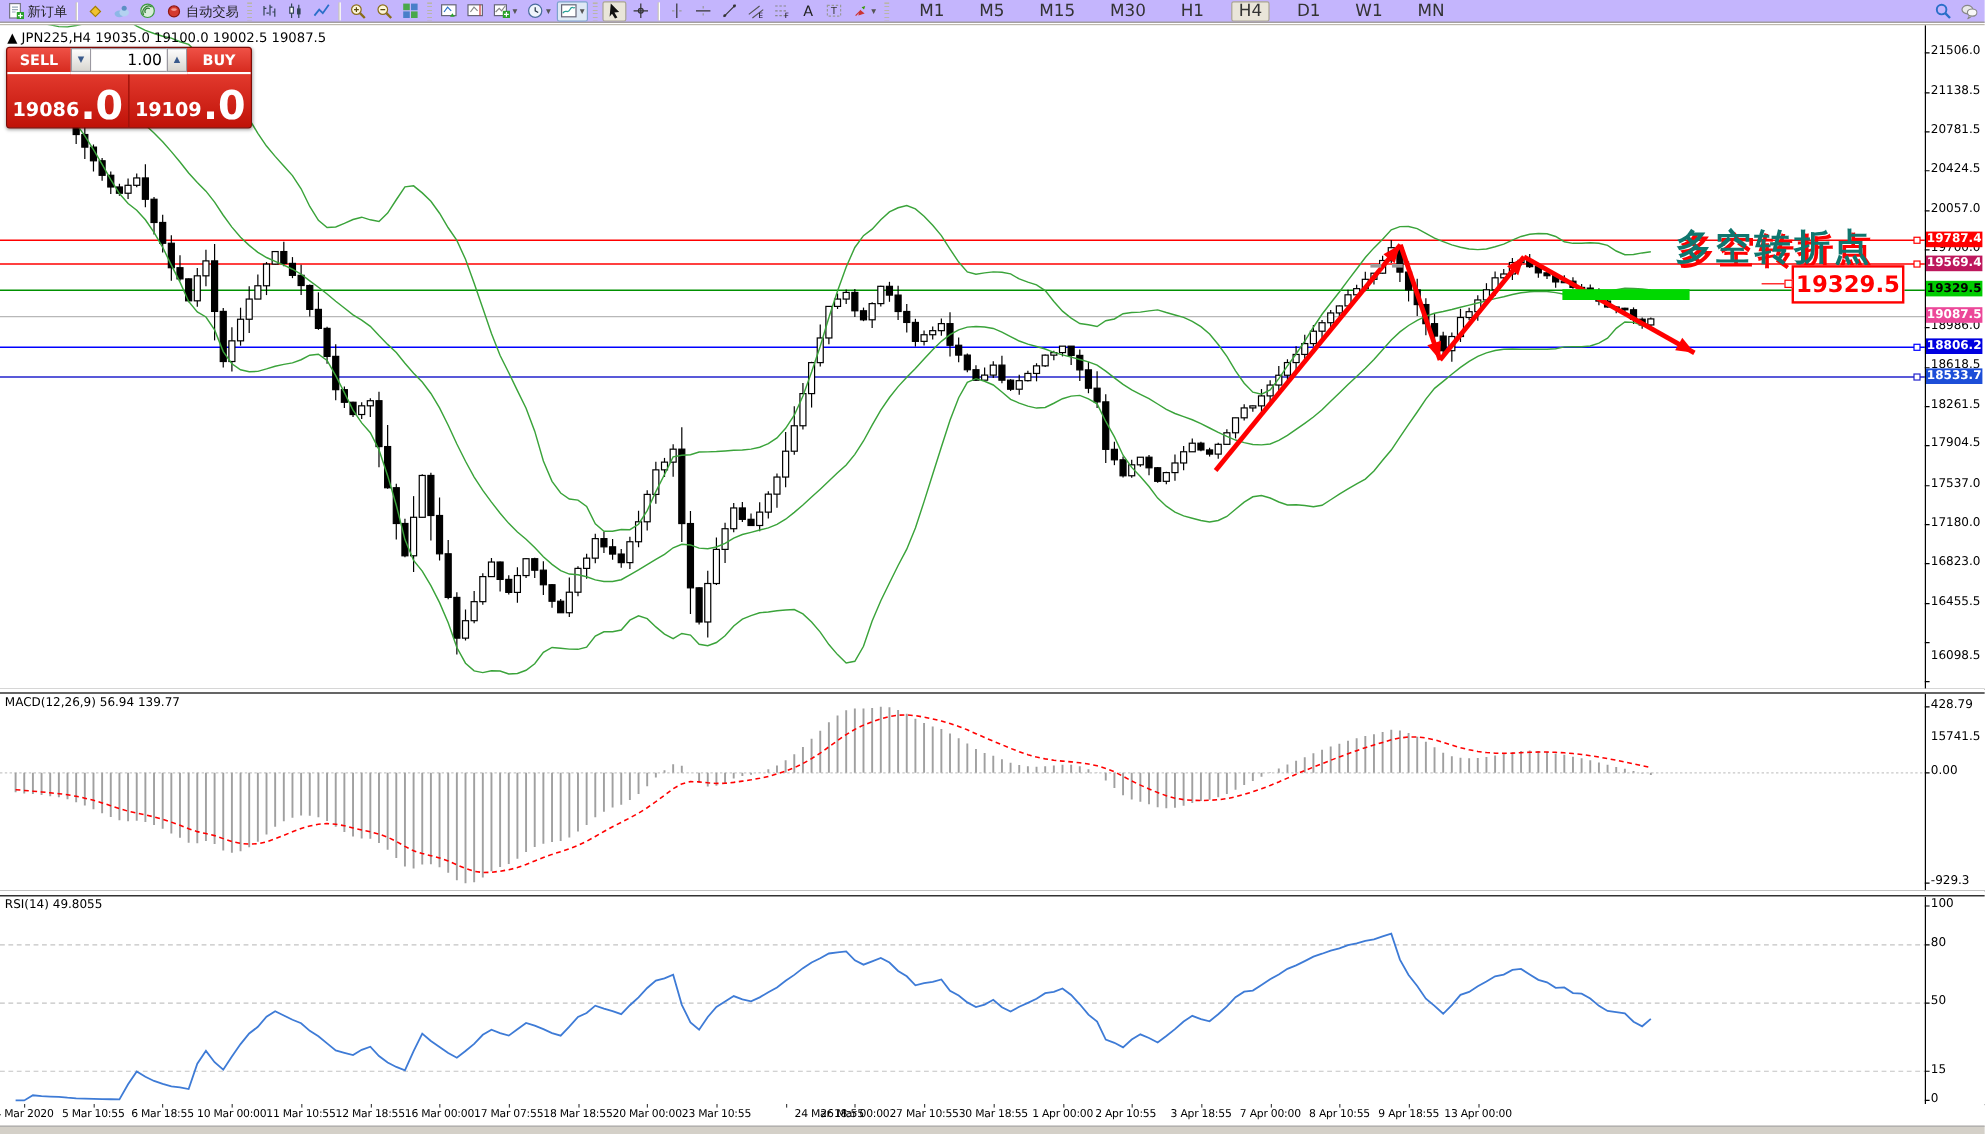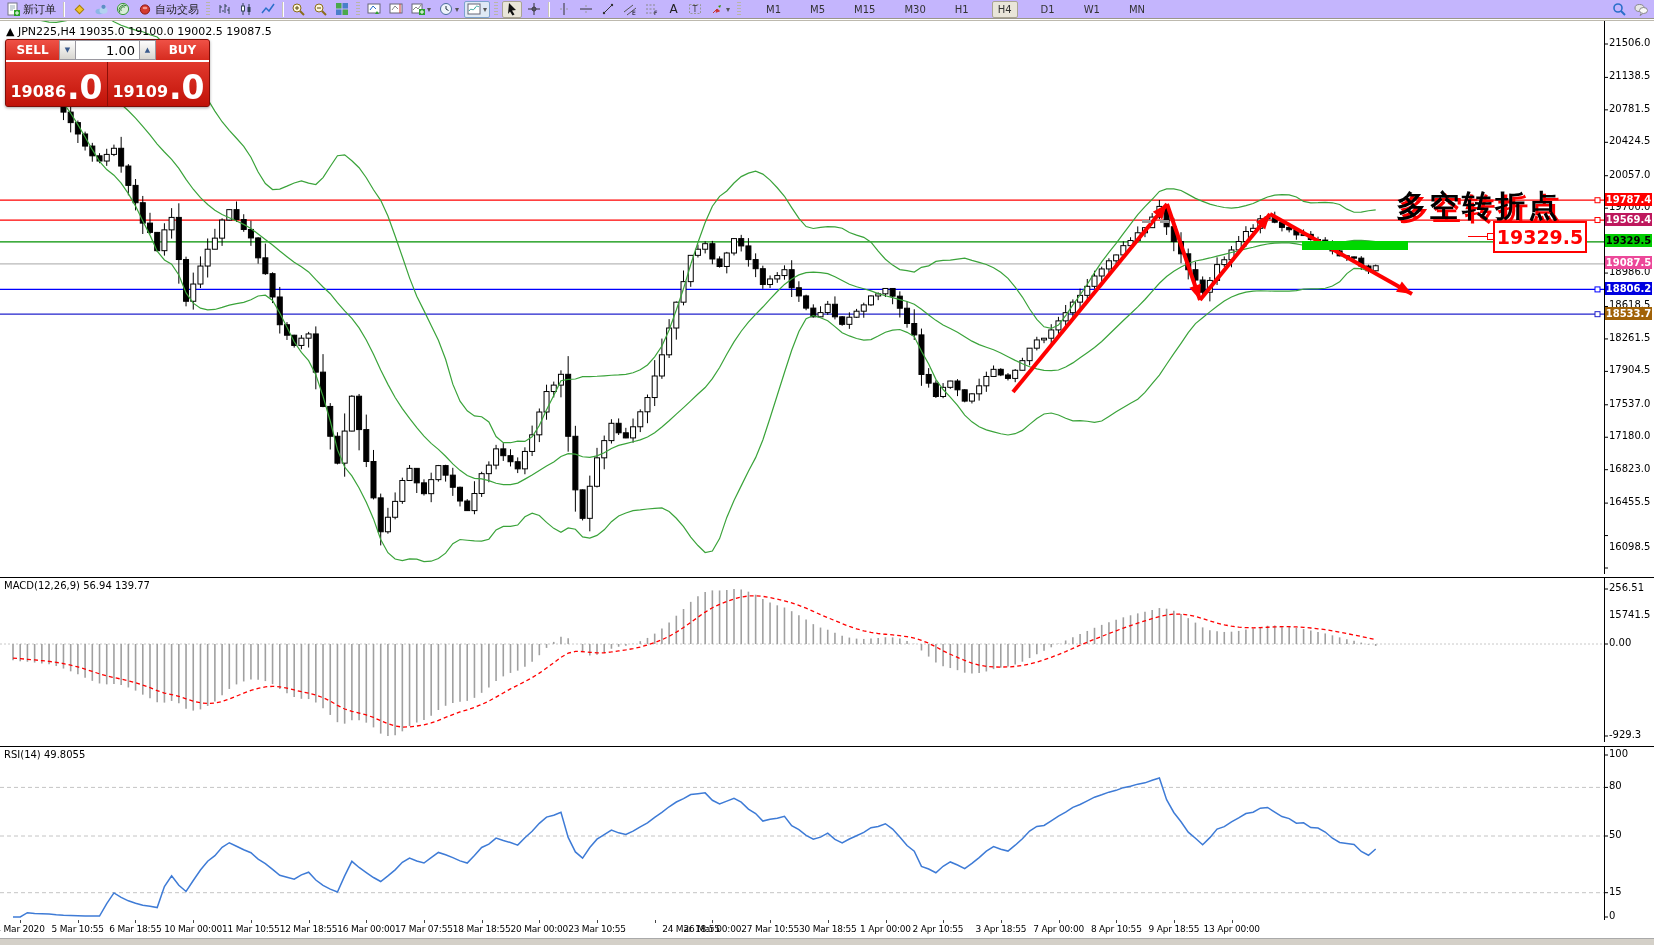--- a/index.html
+++ b/index.html
@@ -11,21 +11,21 @@
   .tb-btn{height:17px;min-width:19px;display:flex;align-items:center;justify-content:center;
           padding:0 2px;margin:0 1px;border:1px solid transparent;border-radius:2px;cursor:default;
           font-size:11px;color:#222;white-space:nowrap;box-sizing:border-box;}
   .tb-btn.active{background:#dfe9f5;border:1px solid #7da2ce;}
   .tb-btn.pressed{background:#e9e5d9;border:1px solid #a9a494;}
   .tb-btn .lbl{margin-left:3px;font-size:11px;}
   .tb-btn svg{display:block;}
   .tb-caret{font-size:8px;color:#555;margin-left:2px;}
   .tb-sep{width:1px;height:15px;background:#c9c5b9;border-right:1px solid #fff;margin:0 3px;}
   .tb-grip{width:4px;height:15px;margin:0 3px;background:repeating-linear-gradient(#b9b5a9 0 1px,transparent 1px 3px);}
-  .tb-tf{font-size:10px;padding:0 5px;color:#333;margin-left:16px;}
+  .tb-tf{font-size:14px;padding:0 5px;color:#333;margin-left:16px;}
   .tb-spacer{flex:1;}
   
   .panel{position:absolute;left:0;width:1654px;background:#fff;}
   #main-panel{top:20px;height:553px;border-top:1px solid #bdb9ae;border-bottom:1px solid #000;}
   #sep1{position:absolute;top:574px;left:0;width:1654px;height:3px;background:#fff;}
   #macd-panel{top:577px;height:164px;border-top:1px solid #000;border-bottom:1px solid #000;}
   #sep2{position:absolute;top:742px;left:0;width:1654px;height:3px;background:#fff;}
   #rsi-panel{top:746px;height:173px;border-top:1px solid #000;border-bottom:1px solid #000;}
   #date-axis{position:absolute;top:920px;left:0;width:1654px;height:18px;background:#fff;}
   #bottom-strip{position:absolute;top:938px;left:0;width:1654px;height:7px;background:#d4d0c8;border-top:1px solid #aaa;}
@@ -45,21 +45,21 @@
            align-items:center;justify-content:center;font-size:7px;color:#3a5a8c;cursor:pointer;}
   #tw-vol input{flex:1;border:1px solid #9a98a0;border-left:none;border-right:none;text-align:right;
                 font-size:13px;padding:0 4px;width:50px;font-family:inherit;}
   #tw-prices{display:flex;height:44px;}
   .tw-price{width:50%;background:linear-gradient(#e2392d,#c01208);color:#fff;display:flex;align-items:flex-end;
             justify-content:center;padding-bottom:3px;cursor:pointer;}
   .tw-price:first-child{border-right:1px solid #8c0f07;}
   .tw-price .small{font-size:16px;font-weight:bold;line-height:22px;margin-right:1px;}
   .tw-price .big{font-size:33px;font-weight:bold;line-height:30px;}
   
-  #turn-text{position:absolute;left:1396px;top:186px;z-index:20;font-size:30px;font-weight:bold;color:#000000;
+  #turn-text{position:absolute;left:1396px;top:186px;z-index:20;font-size:30px;font-weight:bold;color:#0f766e;
              letter-spacing:3px;text-shadow:3px 3px 0 #ff0000;white-space:nowrap;}
   #price-callout{position:absolute;left:1493px;top:221px;width:90px;height:28px;z-index:21;border:2px solid #ff0000;
                  background:#fff;color:#ff0000;font-size:19px;font-weight:bold;display:flex;align-items:center;justify-content:center;}
   #callout-line{position:absolute;left:1468px;top:236px;width:25px;height:0;border-top:1px solid #ff0000;z-index:21;}
   #callout-handle{position:absolute;left:1487px;top:233px;width:5px;height:5px;background:#fff;border:1px solid #ff0000;z-index:22;}
   #green-bar{position:absolute;left:1302px;top:241px;width:106px;height:9px;background:#00d800;z-index:18;}
   .sel-dash{position:absolute;width:9px;height:3px;background:#9a9a9a;z-index:18;}
   
   .tick-label{position:absolute;font-size:10px;color:#000;left:1609px;white-space:nowrap;}
   .price-tag{position:absolute;left:1605px;width:47px;height:13px;font-size:10px;font-weight:bold;
@@ -1023,21 +1023,21 @@
 <div class="tick-label" style="top: 430.239px;">17180.0</div>
 <div class="tick-label" style="top: 462.69px;">16823.0</div>
 <div class="tick-label" style="top: 496.097px;">16455.5</div>
 <div class="tick-label" style="top: 541px;">16098.5</div>
 <div class="tick-label" style="top: 561px; margin-top: 48px;">15741.5</div>
 <div class="price-tag" style="top: 192.723px; background: rgb(255, 0, 0); color: rgb(255, 255, 255);">19787.4</div>
 <div class="price-tag" style="top: 212.539px; background: #be185d; color: rgb(255, 255, 255);">19569.4</div>
 <div class="price-tag" style="top: 234.346px; background: rgb(0, 204, 0); color: rgb(0, 0, 0);">19329.5</div>
 <div class="price-tag" style="top: 256.345px; background: #ec4899; color: rgb(255, 255, 255);">19087.5</div>
 <div class="price-tag" style="top: 281.915px; background: rgb(0, 0, 224); color: rgb(255, 255, 255);">18806.2</div>
-<div class="price-tag" style="top: 306.686px; background: #a16207; color: rgb(255, 255, 255);">18533.7</div>
-<div class="tick-label" style="top: 582px;">256.51</div>
+<div class="price-tag" style="top: 306.686px; background: #1d4ed8; color: rgb(255, 255, 255);">18533.7</div>
+<div class="tick-label" style="top: 582px;">428.79</div>
 <div class="tick-label" style="top: 637px;">0.00</div>
 <div class="tick-label" style="top: 729px;">-929.3</div>
 <div class="tick-label" style="top: 748px;">100</div>
 <div class="tick-label" style="top: 780.4px;">80</div>
 <div class="tick-label" style="top: 829px;">50</div>
 <div class="tick-label" style="top: 885.7px;">15</div>
 <div class="tick-label" style="top: 910px;">0</div>
 
 </body></html>

